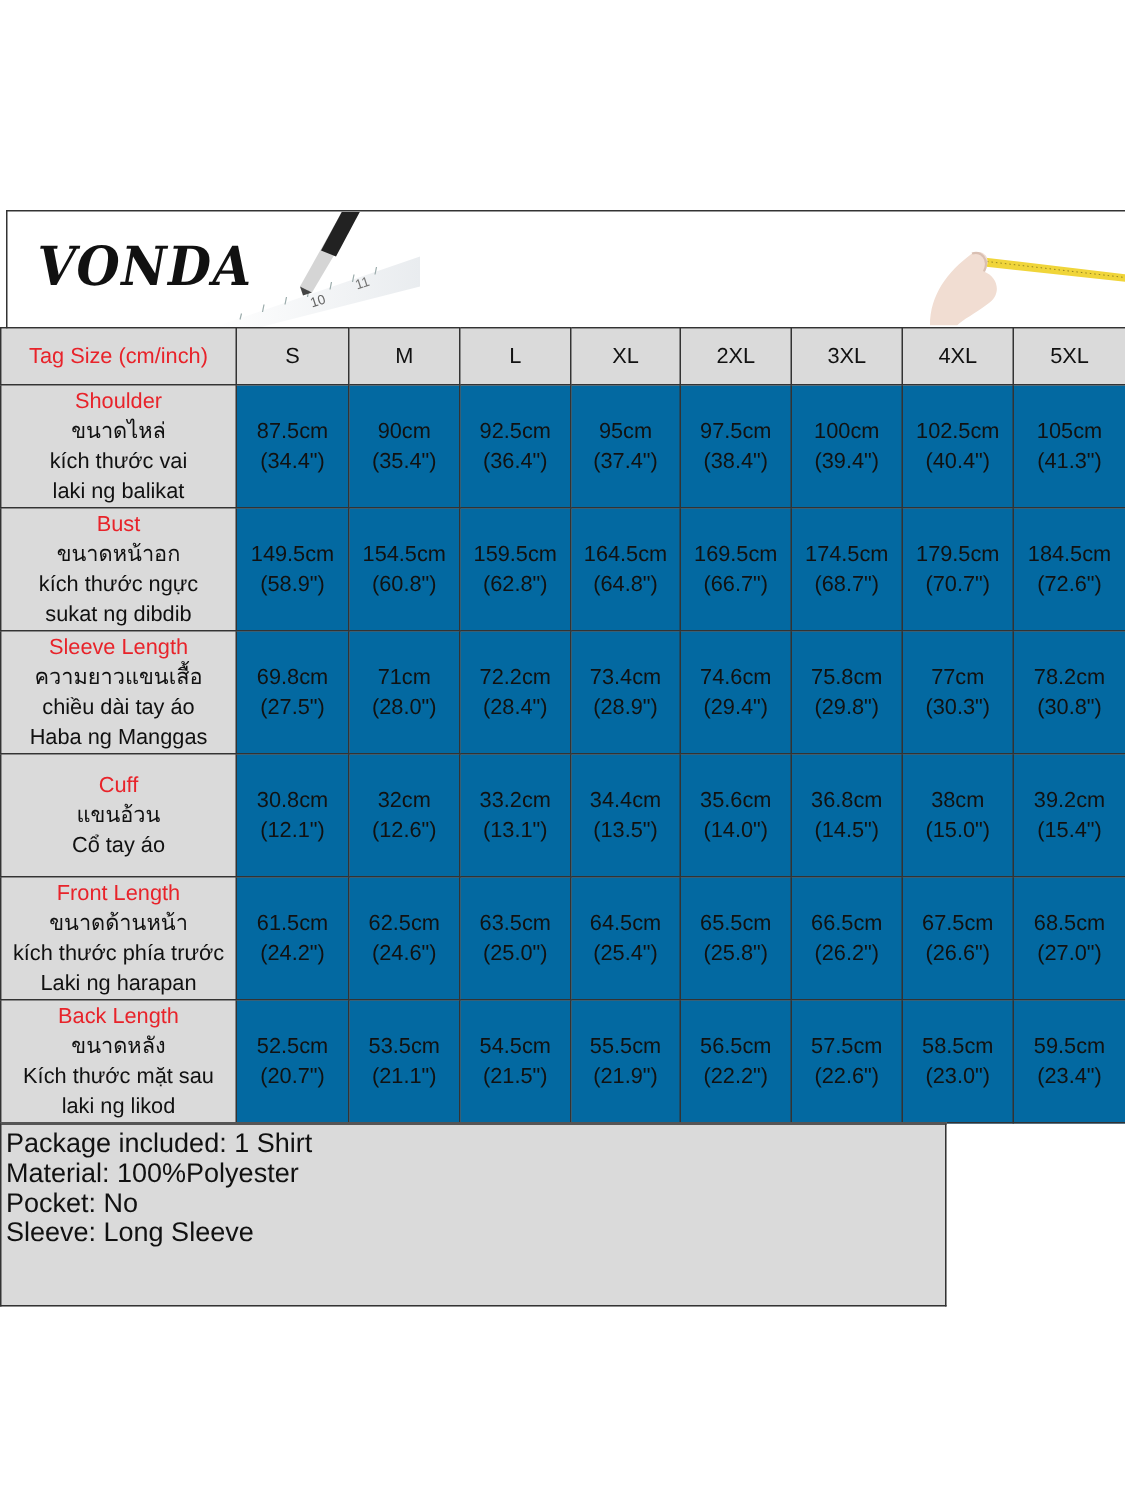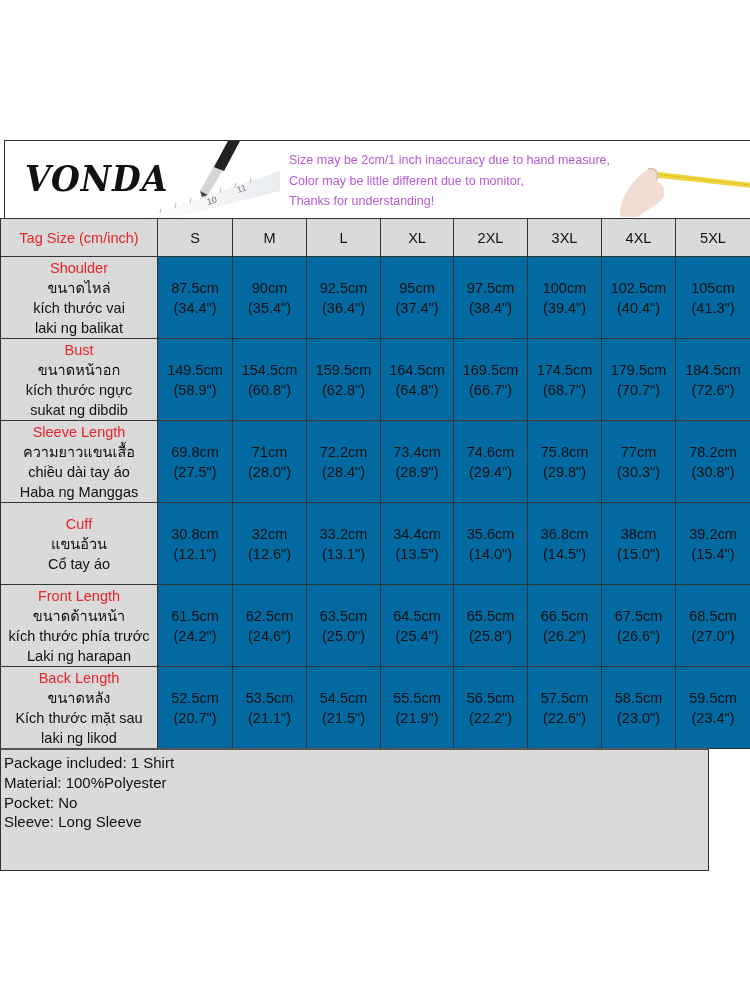--- a/index.html
+++ b/index.html
@@ -10,21 +10,21 @@
     .notes { position: absolute; left: 284px; top: 9px; font-size: 12.5px; color: #b65ad6; line-height: 20.5px; }
     .notes div { white-space: nowrap; }
     .hand-art { position: absolute; left: 605px; top: 10px; width: 142px; height: 66px; }
 
     table.size { position: absolute; left: 0; top: 218px; border-collapse: collapse; table-layout: fixed; width: 750px; }
     table.size td { border: 1px solid #333; text-align: center; vertical-align: middle; padding: 0; font-size: 14.5px; line-height: 20px; }
     table.size tr.head td { height: 37px; background: #dadada; }
     table.size tr.data td { height: 81px; background: #0369a1; }
     table.size td.label { background: #dadada !important; }
     .red { color: #e8232a; }
-    .specs { position: absolute; left: 0; top: 748px; width: 709px; height: 123px; background: #dadada; border: 1px solid #333; border-top: 2px solid #555; box-sizing: border-box; padding: 3px 0 0 3px; font-size: 15px; line-height: 19.8px; }
+    .specs { position: absolute; left: 0; top: 748px; width: 631px; height: 123px; background: #dadada; border: 1px solid #333; border-top: 2px solid #555; box-sizing: border-box; padding: 3px 0 0 3px; font-size: 18px; line-height: 19.8px; }
   </style>
 </head>
 <body>
 
 <div class="banner">
   <div class="logo">VONDA</div>
   <svg class="pencil-art" viewBox="0 0 150 78">
     <defs>
       <linearGradient id="rg" x1="0" y1="0" x2="1" y2="0">
         <stop offset="0" stop-color="#ffffff"></stop>
@@ -40,25 +40,20 @@
       <line x1="90" y1="52" x2="91" y2="47"></line>
         <line x1="105" y1="47" x2="106" y2="42"></line>
       <line x1="120" y1="42" x2="121" y2="37"></line>
     </g>
     <text x="78" y="64" font-size="9" fill="#666" transform="rotate(-18 78 64)" font-family="Liberation Sans, sans-serif">10</text>
     <text x="108" y="52" font-size="9" fill="#777" transform="rotate(-18 108 52)" font-family="Liberation Sans, sans-serif">11</text>
     <polygon points="70,50 98,0 110,0 78,54" fill="#d5d5d5"></polygon>
     <polygon points="84,26 98,0 110,0 94,30" fill="#222"></polygon>
     <polygon points="70,50 78,54 72,56" fill="#444"></polygon>
   </svg>
-  <div class="notes">
-    <div>Size may be 2cm/1 inch inaccuracy due to hand measure,</div>
-    <div>Color may be little different due to monitor,</div>
-    <div>Thanks for understanding!</div>
-  </div>
   <svg class="hand-art" viewBox="0 0 142 66">
     <polygon points="40,20 142,32 142,37 40,26" fill="#f0d53a"></polygon>
     <line x1="45" y1="23" x2="140" y2="34" stroke="#8a7a20" stroke-width="0.6" stroke-dasharray="1 2"></line>
     <path d="M10,66 C10,45 22,30 38,18 C46,14 52,22 46,30 C56,34 58,46 48,52 C40,58 32,62 28,66 Z" fill="#f1ddd2"></path>
     <path d="M38,18 C44,16 50,22 46,30" fill="none" stroke="#d9bfb2" stroke-width="1.5"></path>
   </svg>
 </div>
 
 <table class="size">
   <colgroup>

